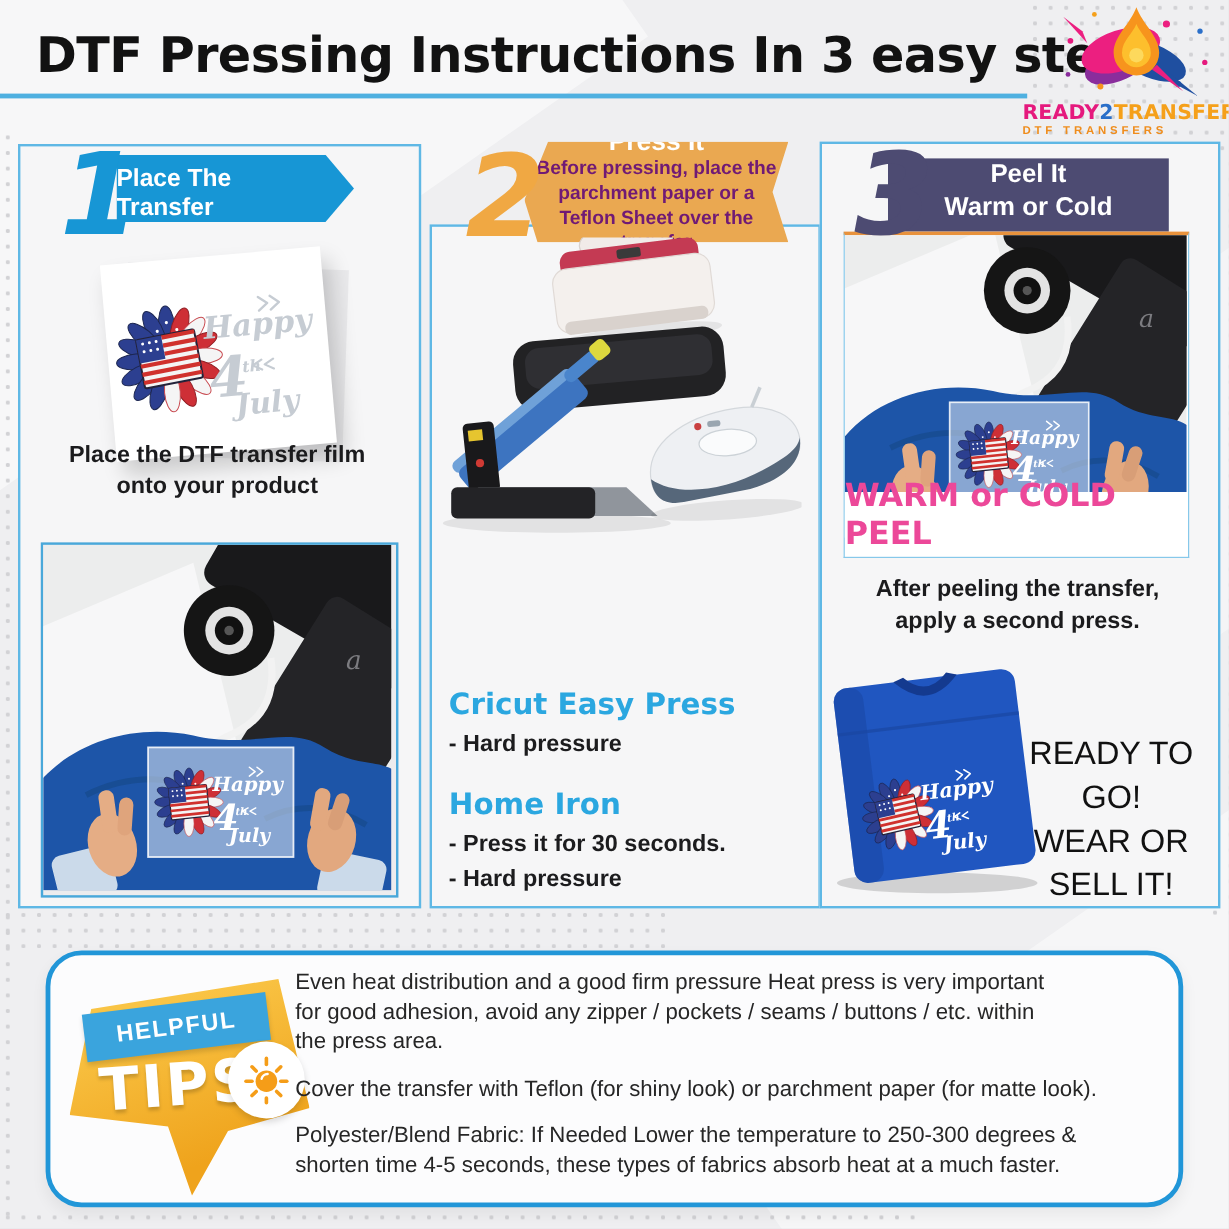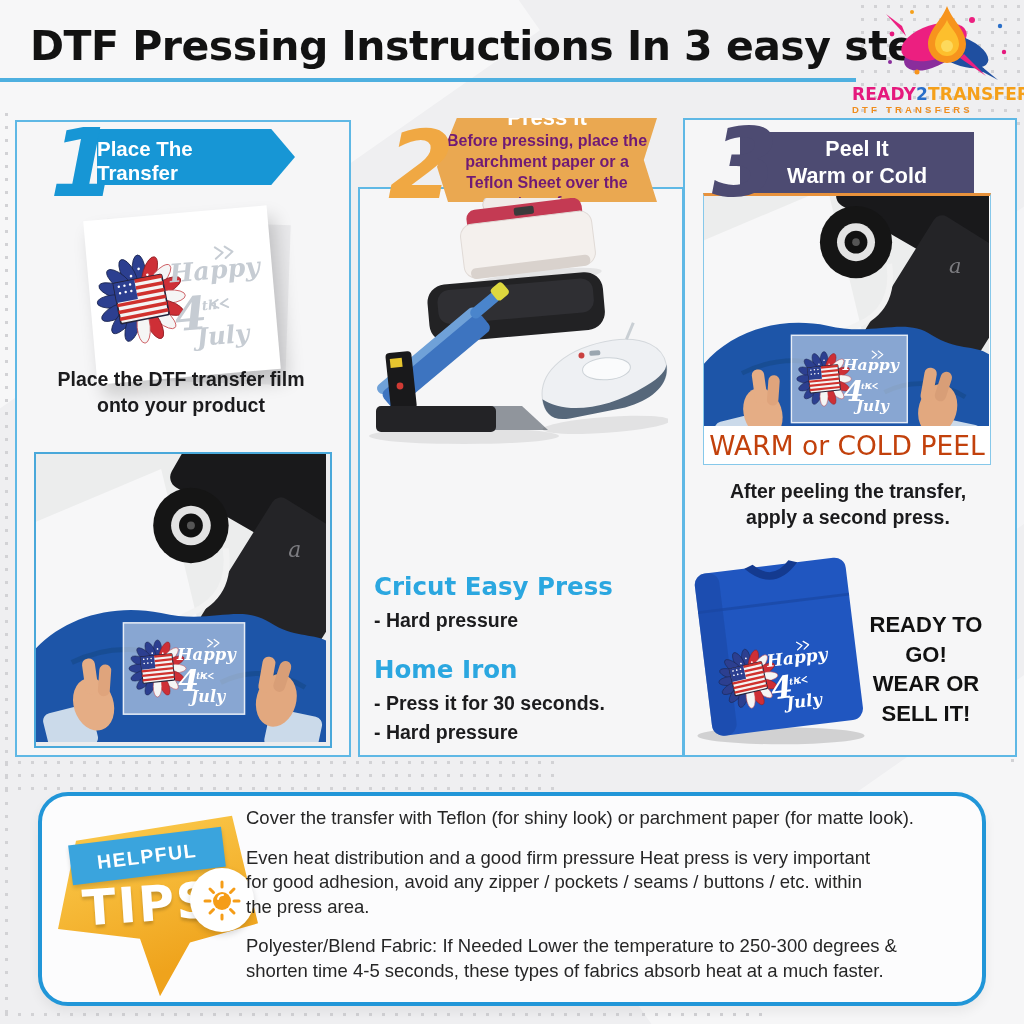--- a/index.html
+++ b/index.html
@@ -26,43 +26,43 @@
   .ribbon1{left:97px;top:129px;width:198px;height:56px;background:#1796d5;z-index:2;
            clip-path:polygon(0 0,88% 0,100% 50%,88% 100%,0 100%);
            display:flex;align-items:flex-end;justify-content:center;padding-right:20px;box-sizing:border-box;}
   .ribbon1 span{color:#fff;font-weight:700;font-size:20.5px;}
   .banner2{left:437px;top:118px;width:220px;height:84px;background:#eaa851;z-index:2;
            clip-path:polygon(9% 0,100% 0,94% 50%,100% 100%,5% 100%,0 58%);
            display:flex;flex-direction:column;align-items:center;justify-content:center;text-align:center;}
   .banner2 .t{color:#fff;font-weight:800;font-size:22px;line-height:1.05;}
   .banner2 .n{color:#701a75;font-weight:700;font-size:16px;line-height:1.3;white-space:pre-line;margin-top:2px;}
   .banner3{left:740px;top:132px;width:234px;height:62px;background:#4d4b72;z-index:2;
-           display:flex;align-items:center;justify-content:center;text-align:center;}
+           display:flex;align-items:flex-start;justify-content:center;text-align:center;}
   .banner3 span{color:#fff;font-weight:800;font-size:21.5px;line-height:1.25;white-space:pre-line;}
   
   .film{left:90px;top:213px;width:184px;height:164px;background:#fff;z-index:2;
         transform:rotate(-5deg);box-shadow:6px 12px 18px rgba(0,0,0,.18);
         display:flex;align-items:center;justify-content:center;}
   .film-back{left:104px;top:222px;width:184px;height:160px;background:#e9e9eb;transform:rotate(2deg);z-index:1;}
   .caption{position:absolute;text-align:center;font-weight:700;font-size:19.5px;color:#1b1b1d;
            line-height:1.35;white-space:pre-line;z-index:2;}
   .photo-frame{position:absolute;border:2px solid #49a8da;z-index:2;overflow:hidden;background:#ececee;}
   
   .mheading{font-size:24.5px;font-weight:800;color:#2ba7e0;margin:0 0 7px 0;
             font-family:"DejaVu Sans",sans-serif;}
   .mbullet{font-size:19.5px;font-weight:700;color:#1c1c1e;margin:0 0 4px 0;line-height:1.3;}
   .method{position:absolute;left:374px;width:300px;z-index:2;}
   
   .photobox3{left:703px;top:193px;width:288px;height:272px;background:#fff;z-index:2;box-sizing:border-box;
              border-top:3px solid #e8923c;border-left:1.5px solid #86c8ea;border-right:1.5px solid #86c8ea;
              border-bottom:1.5px solid #86c8ea;}
-  .peel-label{position:absolute;left:0;bottom:0;width:100%;height:38px;background:#fff;
+  .peel-label{position:absolute;left:0;bottom:16px;width:100%;height:38px;background:#fff;
               display:flex;align-items:center;justify-content:center;
-              color:#c2410c;font-weight:400;font-size:26.5px;font-family:"DejaVu Sans",sans-serif;}
-  .ready{left:850px;top:610px;width:152px;text-align:center;font-weight:700;font-size:22px;
+              color:#ec4899;font-weight:700;font-size:26.5px;font-family:"DejaVu Sans",sans-serif;}
+  .ready{left:850px;top:610px;width:152px;text-align:center;font-weight:400;font-size:27px;
          color:#111;line-height:1.35;white-space:pre-line;z-index:2;}
   
   .tipsbox{left:38px;top:792px;width:948px;height:214px;background:#fcfcfd;border:4px solid #2196d8;
            border-radius:30px;z-index:2;box-sizing:border-box;box-shadow:0 6px 12px rgba(0,0,0,.06);}
   .tipspara{position:absolute;left:246px;top:806px;width:732px;z-index:3;}
   .tipspara p{font-size:18.5px;line-height:1.33;color:#262626;margin:0 0 15px 0;white-space:pre-line;}
   .badge{left:58px;top:812px;width:200px;height:192px;z-index:3;}
   .badge-orange{position:absolute;left:0;top:0;width:100%;height:100%;
                 background:linear-gradient(160deg,#f9c445 20%,#efa31c 75%);
                 clip-path:polygon(9% 15%,87% 2%,100% 58%,66% 68%,51% 96%,41% 66%,0 61%);}
@@ -341,21 +341,21 @@
             <line x1="29.5" y1="30.5" x2="33" y2="34"></line>
           <line x1="33" y1="10" x2="29.5" y2="13.5"></line>
             <line x1="12.5" y1="30.5" x2="9" y2="34"></line>
         </g>
         <circle cx="21" cy="22" r="9" fill="#f59d18"></circle>
         <path d="M17,20 a5,5 0 0,1 5,-4" stroke="#fff" stroke-width="2" fill="none" stroke-linecap="round"></path>
       </svg>
     </div>
   </div>
   <div class="tipspara">
-    <p>Cover the transfer with Teflon (for shiny look) or parchment paper (for matte look).</p>
     <p>Even heat distribution and a good firm pressure Heat press is very important
 for good adhesion, avoid any zipper / pockets / seams / buttons / etc. within
 the press area.</p>
+    <p>Cover the transfer with Teflon (for shiny look) or parchment paper (for matte look).</p>
     <p>Polyester/Blend Fabric: If Needed Lower the temperature to 250-300 degrees &amp;
 shorten time 4-5 seconds, these types of fabrics absorb heat at a much faster.</p>
   </div>
 
 </div>
 
 </body></html>

